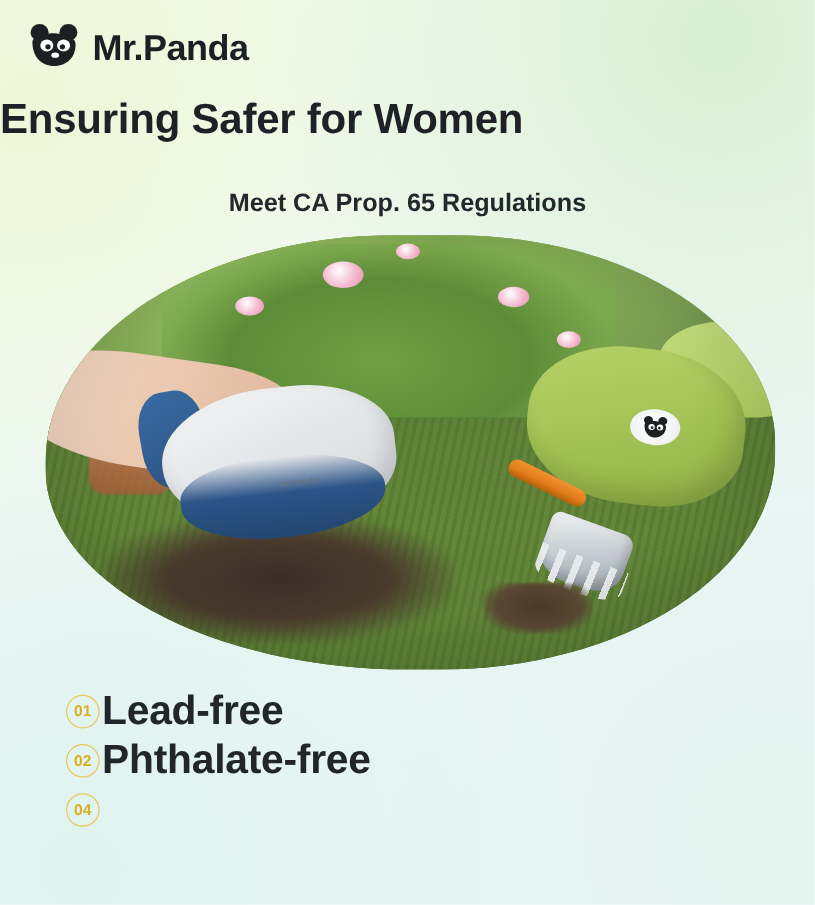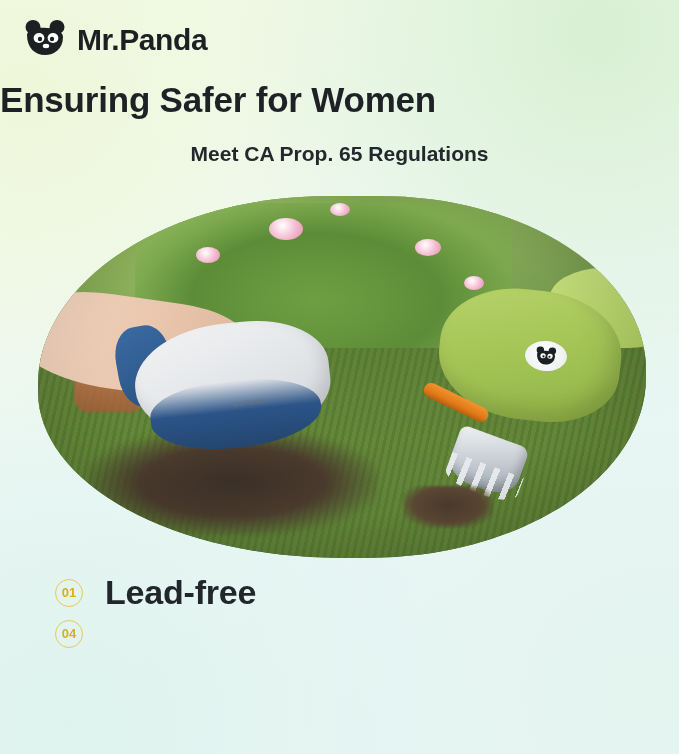--- a/index.html
+++ b/index.html
@@ -50,21 +50,21 @@
     left: 0;
     width: 679px;
     text-align: left;
     font-size: 35px;
     font-weight: bold;
     color: #1e2226;
     letter-spacing: -0.2px;
   }
   .subhead {
     position: absolute;
-    top: 142px;
+    top: 158px;
     left: 0;
     width: 679px;
     text-align: center;
     font-size: 21px;
     font-weight: bold;
     color: #23282c;
   }
 
   
   .photo-wrap {
@@ -285,21 +285,21 @@
   
   .features {
     position: absolute;
     left: 55px;
     top: 572px;
     width: 420px;
   }
   .feature {
     display: flex;
     align-items: center;
-    gap: 22px;
+    gap: 2px;
     height: 41px;
   }
   .f-num {
     width: 26px;
     height: 26px;
     border-radius: 50%;
     border: 1.6px solid #e8c85a;
     color: #d9ae22;
     font-size: 13px;
     font-weight: bold;
@@ -380,17 +380,21 @@
       <div class="vignette"></div>
     </div>
   </div>
 
   <div class="features">
     <div class="feature">
       <div class="f-num">01</div>
       <div class="f-text">Lead-free</div>
     </div>
     <div class="feature">
+      <div class="f-num">02</div>
+      <div class="f-text">Phthalate-free</div>
+    </div>
+    <div class="feature">
       <div class="f-num">04</div>
     </div>
   </div>
 
 </div>
 
 </body></html>

